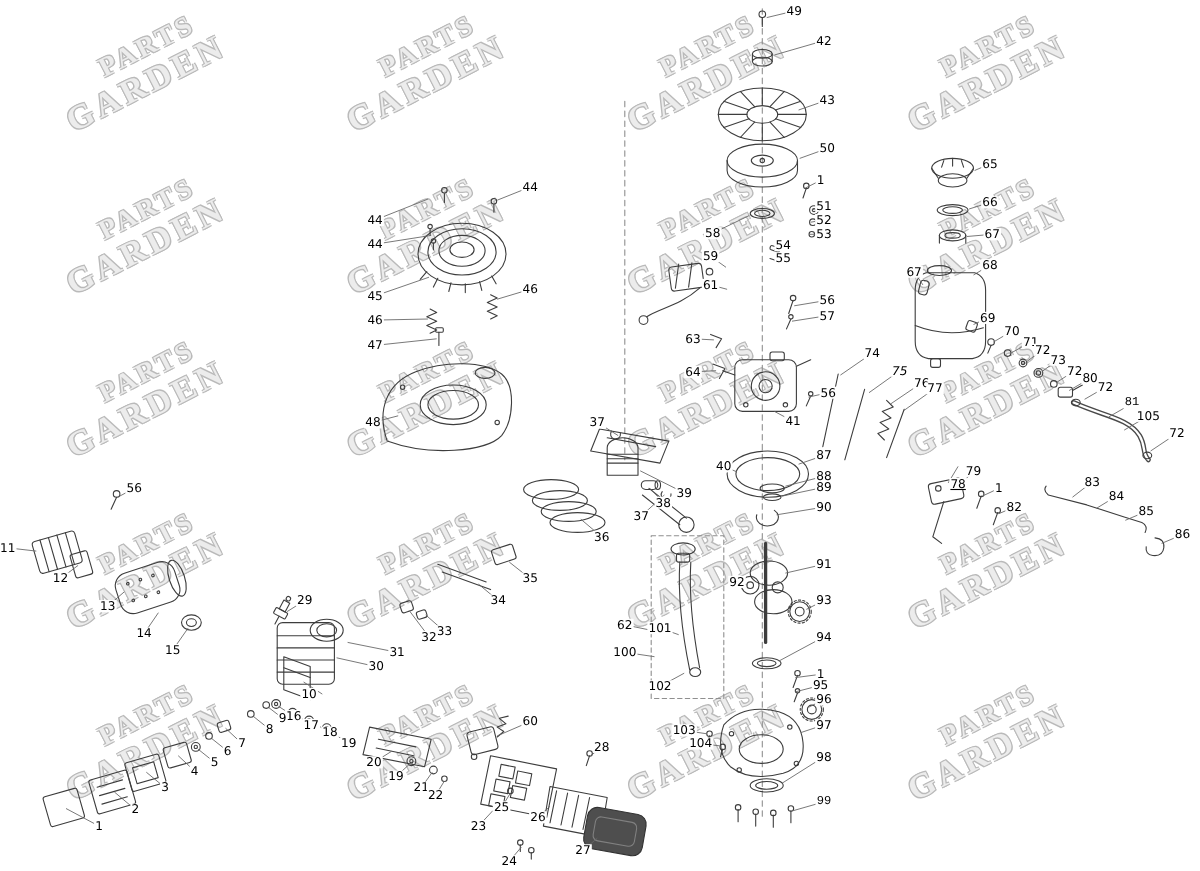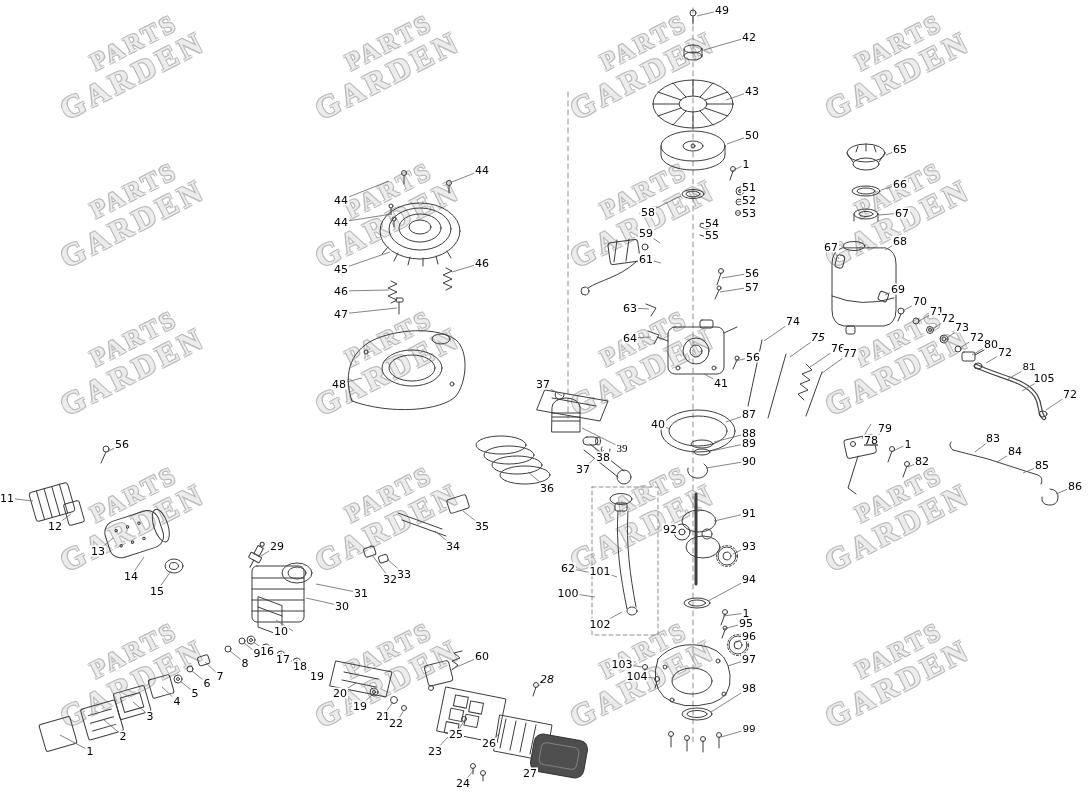--- a/index.html
+++ b/index.html
@@ -798,21 +798,21 @@
     <span class="part-label" style="left: 749px; top: 443px;">89</span>
     <span class="part-label" style="left: 749px; top: 461px;">90</span>
     <span class="part-label" style="left: 871px; top: 440px; text-decoration: underline;">78</span>
     <span class="part-label" style="left: 885px; top: 428px;">79</span>
     <span class="part-label" style="left: 908px; top: 444px;">1</span>
     <span class="part-label" style="left: 993px; top: 438px;">83</span>
     <span class="part-label" style="left: 1015px; top: 451px;">84</span>
     <span class="part-label" style="left: 1042px; top: 465px;">85</span>
     <span class="part-label" style="left: 922px; top: 461px;">82</span>
     <span class="part-label" style="left: 1075px; top: 486px; text-align: right;">86</span>
-    <span class="part-label" style="left: 622px; top: 448px; font-family: Liberation Serif, serif;">39</span>
+    <span class="part-label" style="left: 622px; top: 448px;">39</span>
     <span class="part-label" style="left: 603px; top: 457px;">38</span>
     <span class="part-label" style="left: 583px; top: 469px;">37</span>
     <span class="part-label" style="left: 547px; top: 488px;">36</span>
     <span class="part-label" style="left: 122px; top: 444px;">56</span>
     <span class="part-label" style="left: 7px; top: 498px;">11</span>
     <span class="part-label" style="left: 55px; top: 526px;">12</span>
     <span class="part-label" style="left: 98px; top: 551px;">13</span>
     <span class="part-label" style="left: 131px; top: 576px;">14</span>
     <span class="part-label" style="left: 157px; top: 591px;">15</span>
     <span class="part-label" style="left: 277px; top: 546px;">29</span>
@@ -846,21 +846,21 @@
     <span class="part-label" style="left: 257px; top: 653px;">9</span>
     <span class="part-label" style="left: 245px; top: 663px;">8</span>
     <span class="part-label" style="left: 220px; top: 676px;">7</span>
     <span class="part-label" style="left: 207px; top: 683px;">6</span>
     <span class="part-label" style="left: 195px; top: 693px;">5</span>
     <span class="part-label" style="left: 177px; top: 701px;">4</span>
     <span class="part-label" style="left: 150px; top: 716px;">3</span>
     <span class="part-label" style="left: 123px; top: 736px;">2</span>
     <span class="part-label" style="left: 90px; top: 751px;">1</span>
     <span class="part-label" style="left: 482px; top: 656px;">60</span>
-    <span class="part-label" style="left: 547px; top: 679px; font-style: italic;">28</span>
+    <span class="part-label" style="left: 547px; top: 679px;">28</span>
     <span class="part-label" style="left: 340px; top: 693px;">20</span>
     <span class="part-label" style="left: 360px; top: 706px;">19</span>
     <span class="part-label" style="left: 383px; top: 716px;">21</span>
     <span class="part-label" style="left: 396px; top: 723px;">22</span>
     <span class="part-label" style="left: 435px; top: 751px;">23</span>
     <span class="part-label" style="left: 456px; top: 734px;">25</span>
     <span class="part-label" style="left: 489px; top: 743px;">26</span>
     <span class="part-label" style="left: 463px; top: 783px;">24</span>
     <span class="part-label" style="left: 530px; top: 773px;">27</span>
   </div>

